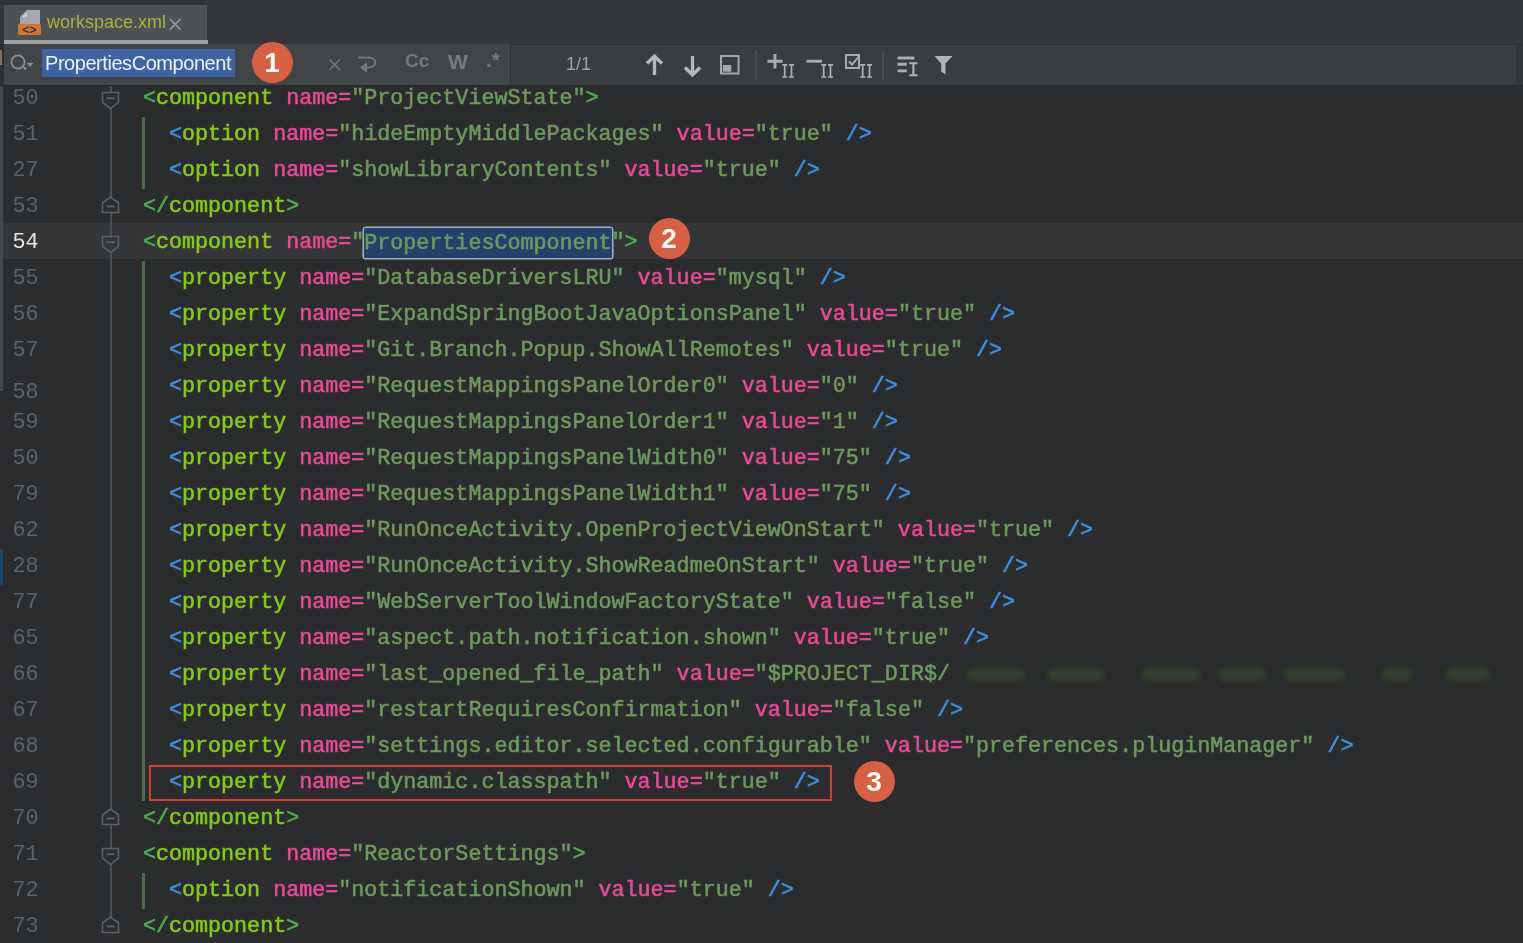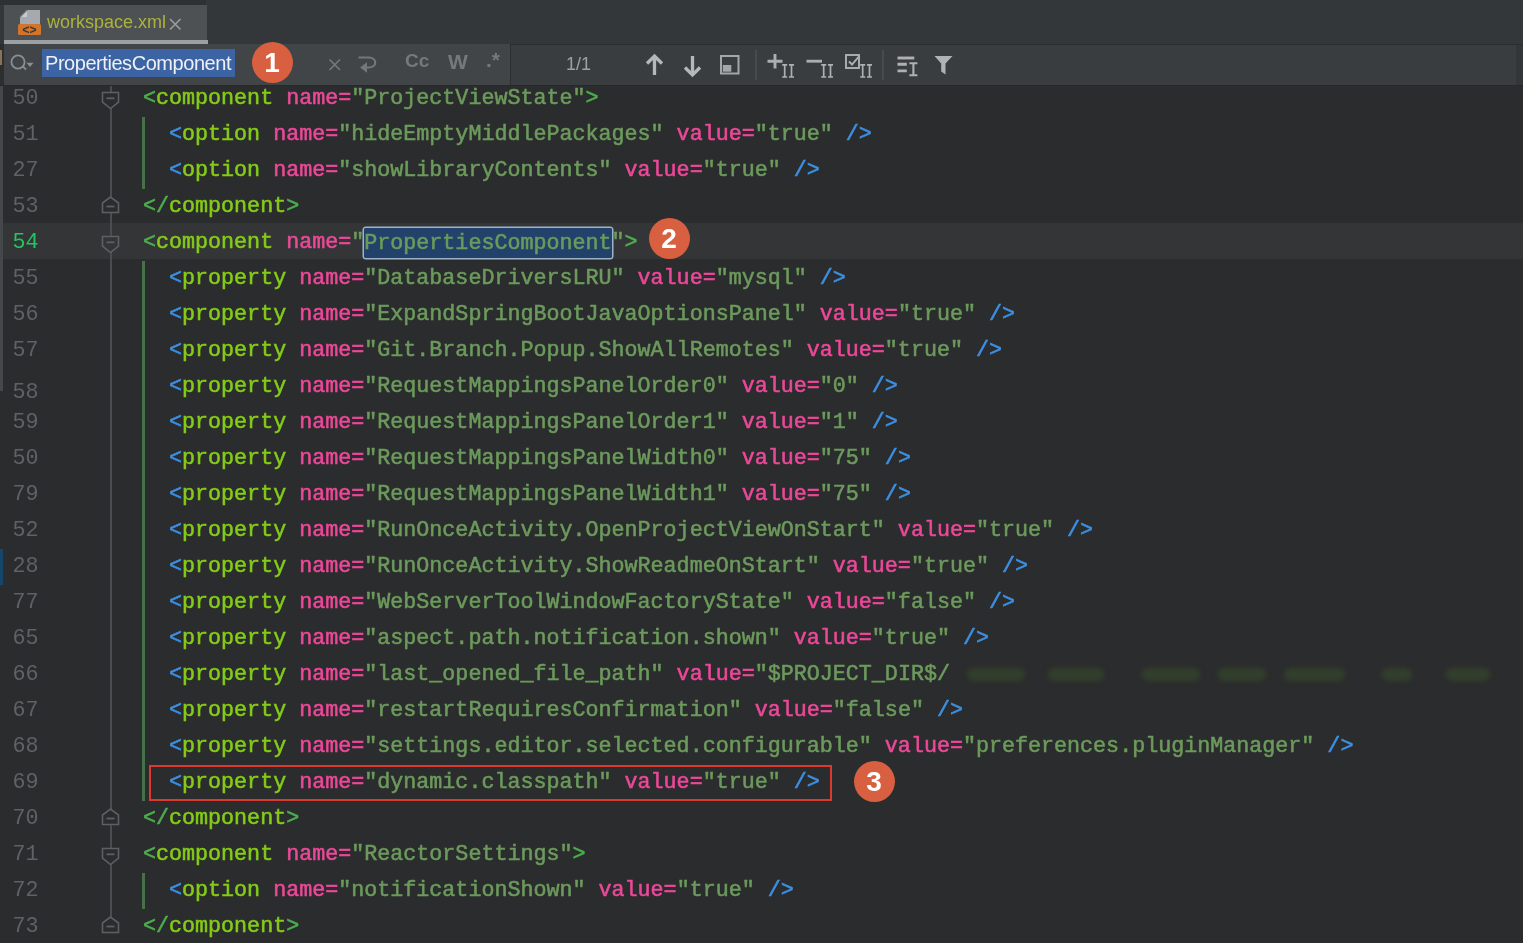--- a/index.html
+++ b/index.html
@@ -1,19 +1,19 @@
 <!DOCTYPE html>
 <html><head><meta charset="utf-8"><style>
 html,body{margin:0;padding:0}
 body{width:1523px;height:943px;background:#2b2c2d;overflow:hidden;position:relative;
      font-family:"Liberation Mono",monospace}
 .abs{position:absolute}
 .ln{position:absolute;left:0;width:51px;height:36px;line-height:36px;text-align:center;
     color:#5e6266;font-size:21.7px}
-.ln.cur{color:#22c55e}
+.ln.cur{color:#e5e5e5}
 .cd{position:absolute;left:143px;height:36px;line-height:36px;font-size:21.7px;white-space:pre;
     -webkit-text-stroke:0.55px currentColor}
 .g{color:#4cae4e} .b{color:#3c8fe2} .t{color:#84cc16} .a{color:#ec4899} .s{color:#6c9a5c}
 .selbox{background:#22426b;box-shadow:0 0 0 1.5px #9fb3c8;border-radius:2px;padding:2.5px 0;color:#6c9a5c}
 .cc{position:absolute;width:41px;height:41px;border-radius:50%;background:#d95f41;color:#fff;
     font-family:"Liberation Sans",sans-serif;font-weight:bold;font-size:28px;text-align:center;
     line-height:41px;-webkit-text-stroke:0}
 .ui{font-family:"Liberation Sans",sans-serif}
 </style></head><body>
 
@@ -63,21 +63,21 @@
 <div class="ln" style="top:333px">57</div>
 <div class="cd" style="top:333px">  <span class="b">&lt;</span><span class="t">property</span><span class="a"> name=</span><span class="s">"Git.Branch.Popup.ShowAllRemotes"</span><span class="a"> value=</span><span class="s">"true"</span><span class="b"> /&gt;</span></div>
 <div class="ln" style="top:375px">58</div>
 <div class="cd" style="top:369px">  <span class="b">&lt;</span><span class="t">property</span><span class="a"> name=</span><span class="s">"RequestMappingsPanelOrder0"</span><span class="a"> value=</span><span class="s">"0"</span><span class="b"> /&gt;</span></div>
 <div class="ln" style="top:405px">59</div>
 <div class="cd" style="top:405px">  <span class="b">&lt;</span><span class="t">property</span><span class="a"> name=</span><span class="s">"RequestMappingsPanelOrder1"</span><span class="a"> value=</span><span class="s">"1"</span><span class="b"> /&gt;</span></div>
 <div class="ln" style="top:441px">50</div>
 <div class="cd" style="top:441px">  <span class="b">&lt;</span><span class="t">property</span><span class="a"> name=</span><span class="s">"RequestMappingsPanelWidth0"</span><span class="a"> value=</span><span class="s">"75"</span><span class="b"> /&gt;</span></div>
 <div class="ln" style="top:477px">79</div>
 <div class="cd" style="top:477px">  <span class="b">&lt;</span><span class="t">property</span><span class="a"> name=</span><span class="s">"RequestMappingsPanelWidth1"</span><span class="a"> value=</span><span class="s">"75"</span><span class="b"> /&gt;</span></div>
-<div class="ln" style="top:513px">52</div>
+<div class="ln" style="top:513px">62</div>
 <div class="cd" style="top:513px">  <span class="b">&lt;</span><span class="t">property</span><span class="a"> name=</span><span class="s">"RunOnceActivity.OpenProjectViewOnStart"</span><span class="a"> value=</span><span class="s">"true"</span><span class="b"> /&gt;</span></div>
 <div class="ln" style="top:549px">28</div>
 <div class="cd" style="top:549px">  <span class="b">&lt;</span><span class="t">property</span><span class="a"> name=</span><span class="s">"RunOnceActivity.ShowReadmeOnStart"</span><span class="a"> value=</span><span class="s">"true"</span><span class="b"> /&gt;</span></div>
 <div class="ln" style="top:585px">77</div>
 <div class="cd" style="top:585px">  <span class="b">&lt;</span><span class="t">property</span><span class="a"> name=</span><span class="s">"WebServerToolWindowFactoryState"</span><span class="a"> value=</span><span class="s">"false"</span><span class="b"> /&gt;</span></div>
 <div class="ln" style="top:621px">65</div>
 <div class="cd" style="top:621px">  <span class="b">&lt;</span><span class="t">property</span><span class="a"> name=</span><span class="s">"aspect.path.notification.shown"</span><span class="a"> value=</span><span class="s">"true"</span><span class="b"> /&gt;</span></div>
 <div class="ln" style="top:657px">66</div>
 <div class="cd" style="top:657px">  <span class="b">&lt;</span><span class="t">property</span><span class="a"> name=</span><span class="s">"last_opened_file_path"</span><span class="a"> value=</span><span class="s">"$PROJECT_DIR$/</span></div>
 <div class="ln" style="top:693px">67</div>

